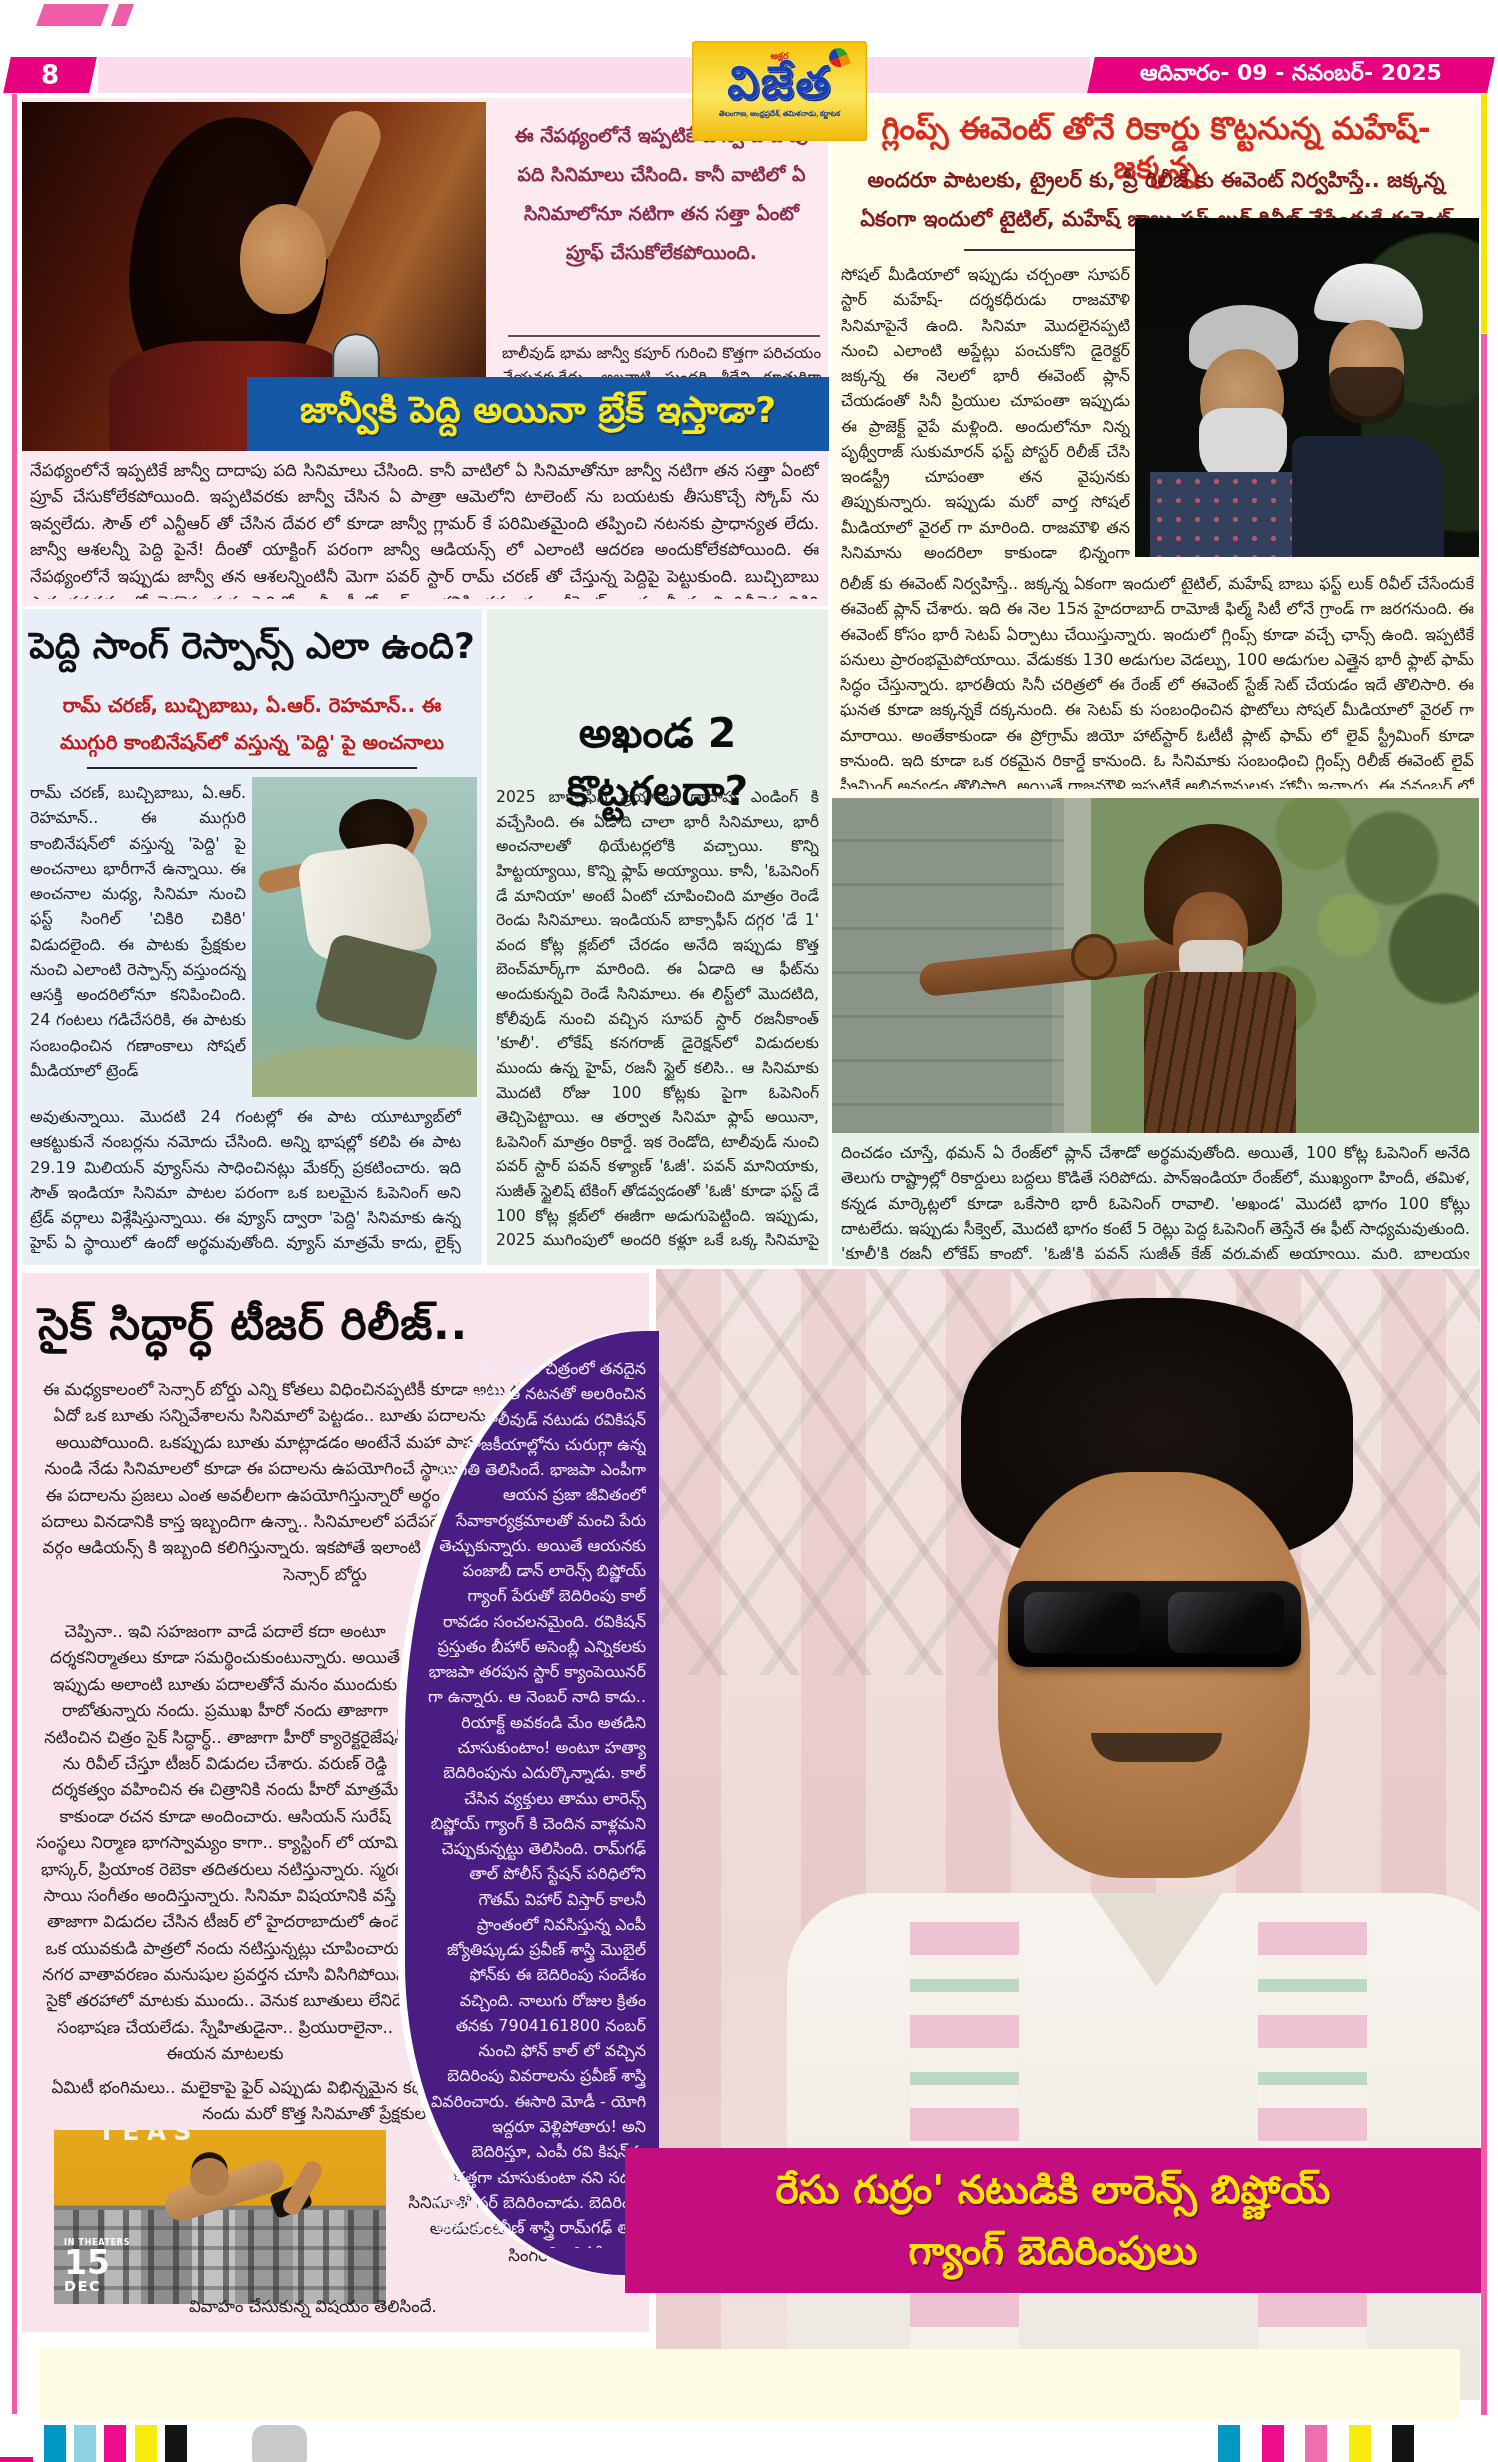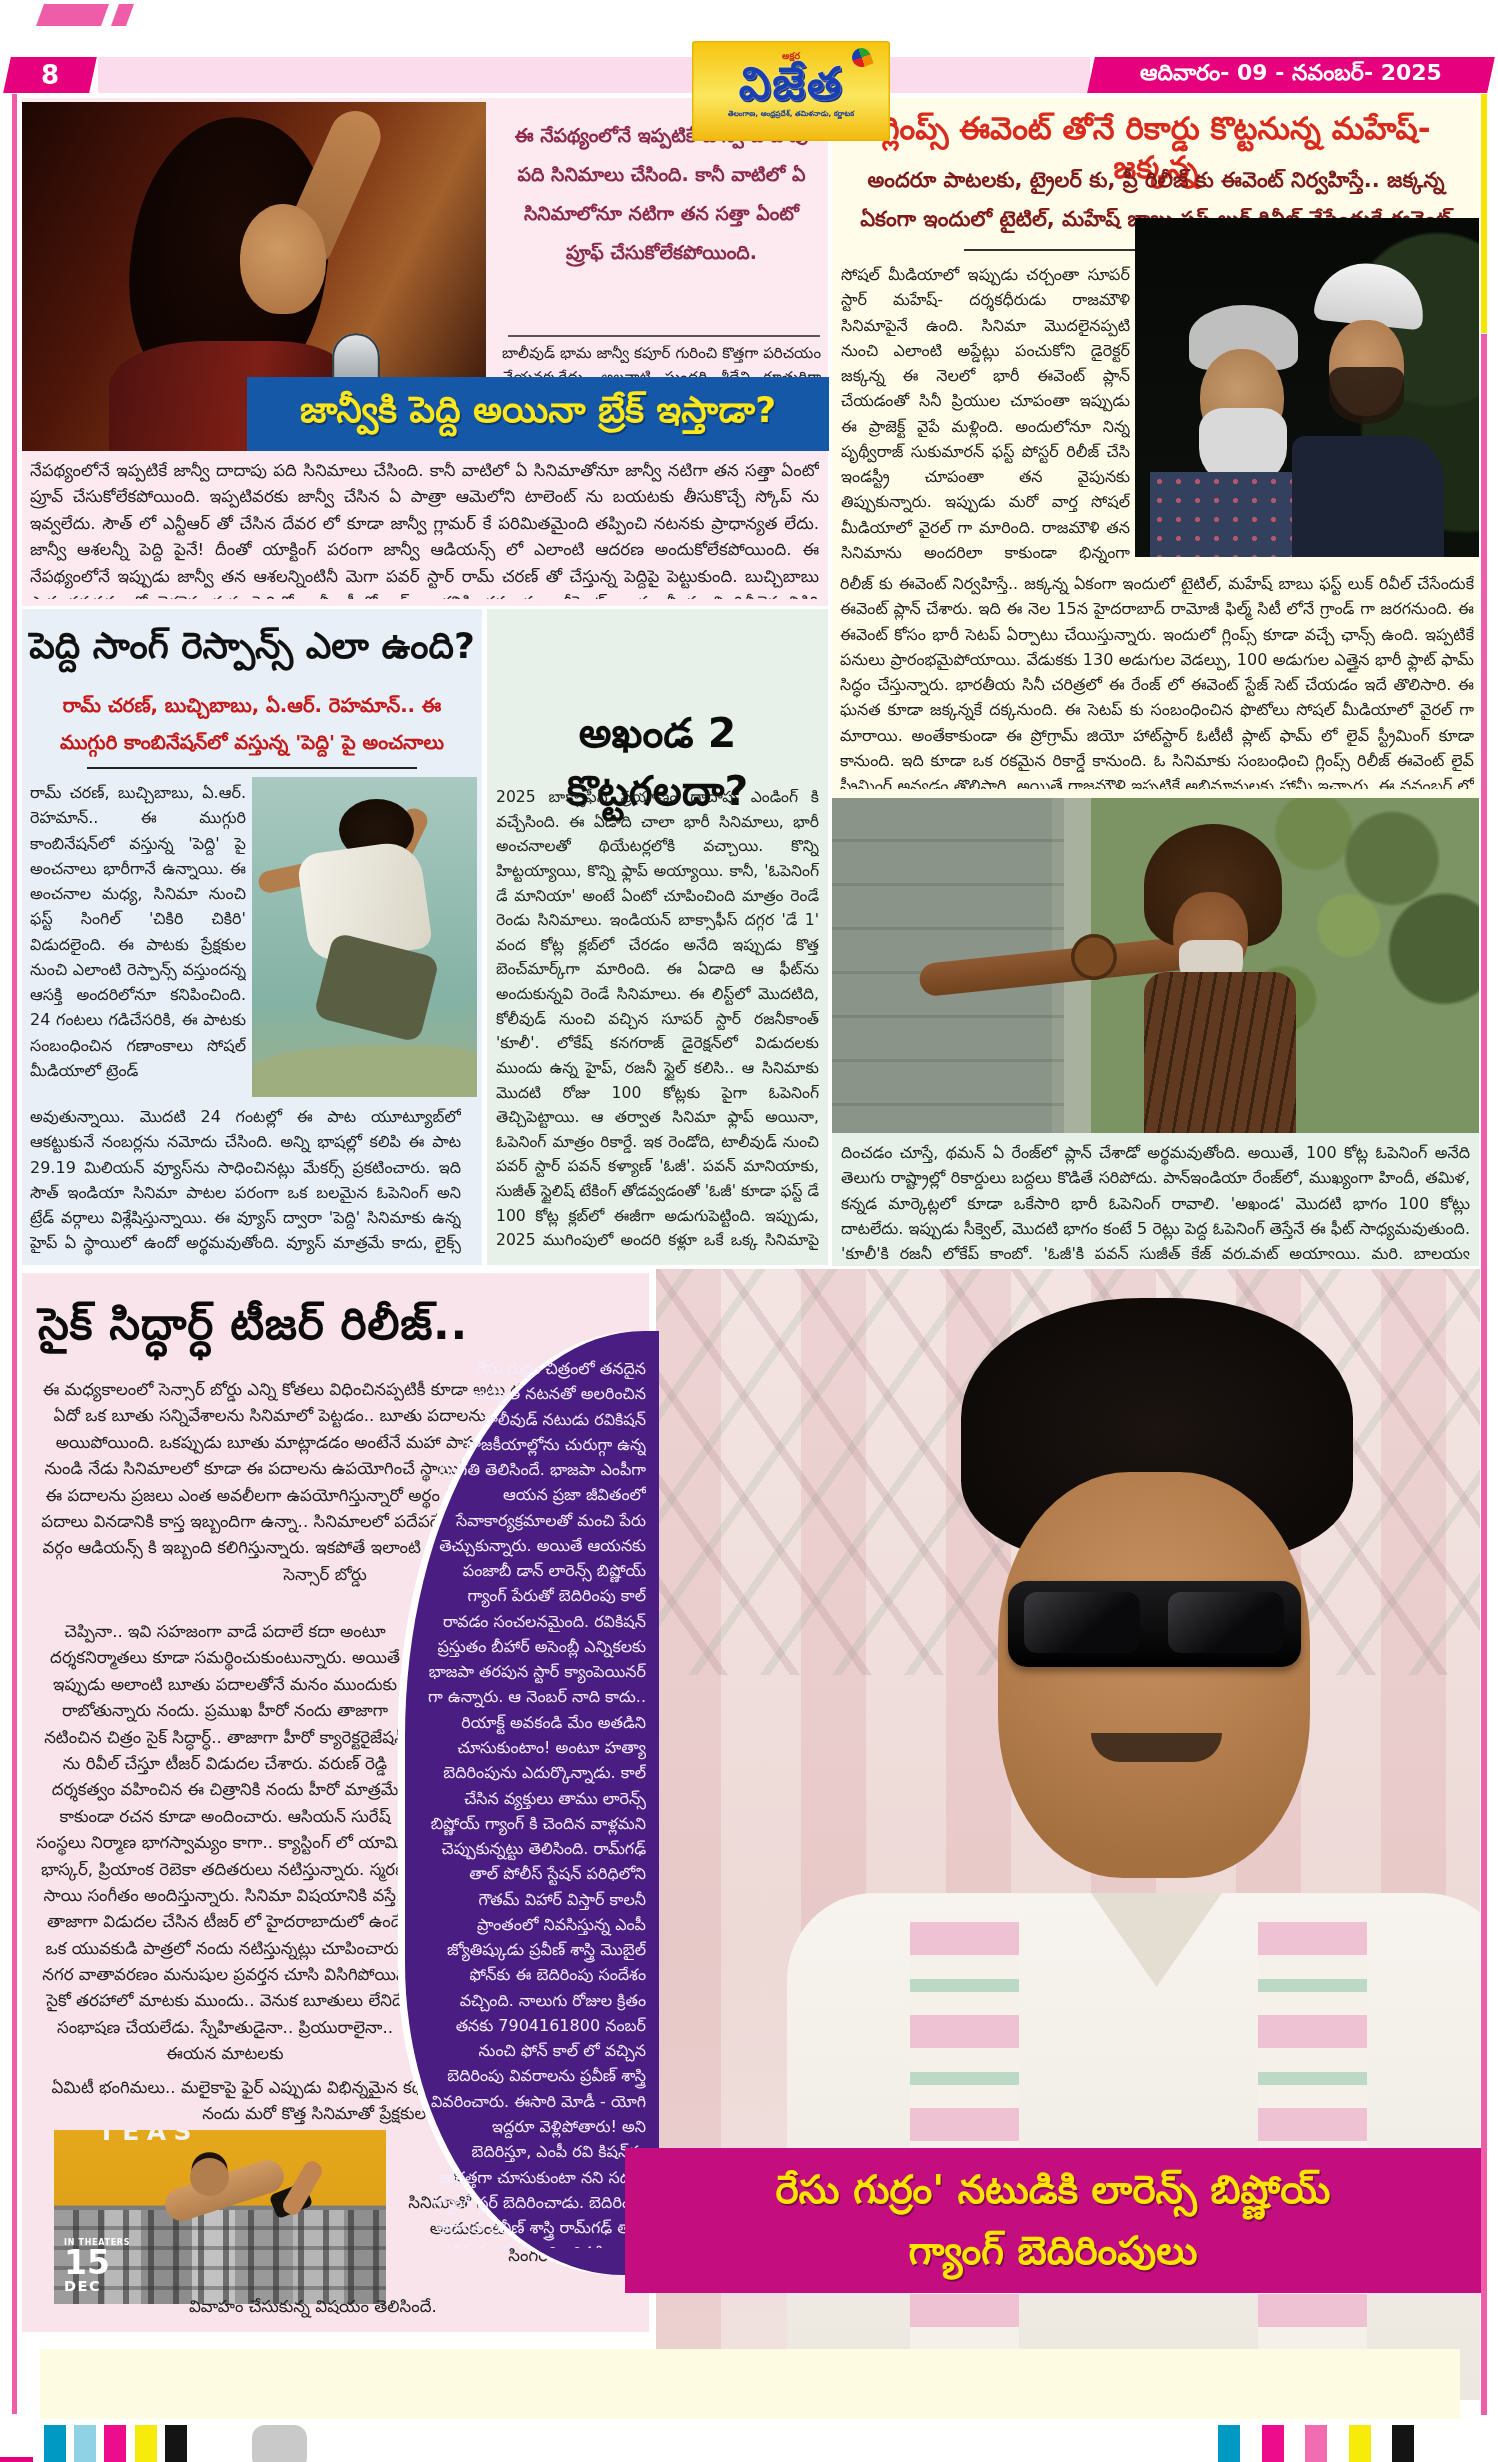--- a/index.html
+++ b/index.html
@@ -8,21 +8,21 @@
   .abs{position:absolute;}
   .telu{font-family:"DejaVu Sans",sans-serif;}
 
   
   .cropmark{background:#ef5da8;}
   .hdr-left{left:7.3px;top:57px;width:86px;height:36px;background:#e6007e;transform:skewX(-12deg);display:flex;align-items:center;justify-content:center;}
   .hdr-left span{color:#fff;font-size:26px;font-weight:bold;transform:skewX(12deg);}
   .hdr-light{left:98px;top:57px;width:992px;height:36px;background:#fbdced;}
   .hdr-right{left:1091px;top:57px;width:400px;height:36px;background:#e6007e;transform:skewX(-12deg);display:flex;align-items:center;justify-content:center;}
   .hdr-right span{color:#ffffff;font-size:22px;font-weight:bold;transform:skewX(12deg);white-space:nowrap;}
-  .logo{left:692px;top:41px;width:198px;height:100px;background:linear-gradient(#f6c50e,#fbe65e 55%,#f2b90c);border-radius:3.6px;box-shadow:0 0 0 1.5px #e9b400 inset;text-align:center;z-index:30;}
+  .logo{left:692px;top:41px;width:175px;height:100px;background:linear-gradient(#f6c50e,#fbe65e 55%,#f2b90c);border-radius:3.6px;box-shadow:0 0 0 1.5px #e9b400 inset;text-align:center;z-index:30;font-family:Liberation Serif, serif;}
   .logo .kick{margin-top:10px;font-size:9.4px;color:#c8251d;font-weight:bold;line-height:1.1;}
   .logo .ttl{font-size:45px;line-height:1.0;font-weight:bold;color:#1a3fae;text-shadow:0 0 1.5px #ffffff,1.5px 1.5px 0 #0d2a7e;letter-spacing:1.5px;}
   .logo .rgn{font-size:7.3px;color:#123a9e;font-weight:bold;margin-top:2.9px;}
   .horse{right:19px;top:7.3px;width:19px;height:19px;background:conic-gradient(#2aa12e 0 25%,#f08a00 25% 50%,#e02020 50% 75%,#1a3fae 75%);border-radius:50% 50% 0 50%;transform:rotate(-20deg);}
   .edge{width:5.8px;}
 
   
   .box{box-sizing:border-box;}
   .bodytxt{color:#1d1d1d;text-align:justify;line-height:1.58;overflow:hidden;}
 

